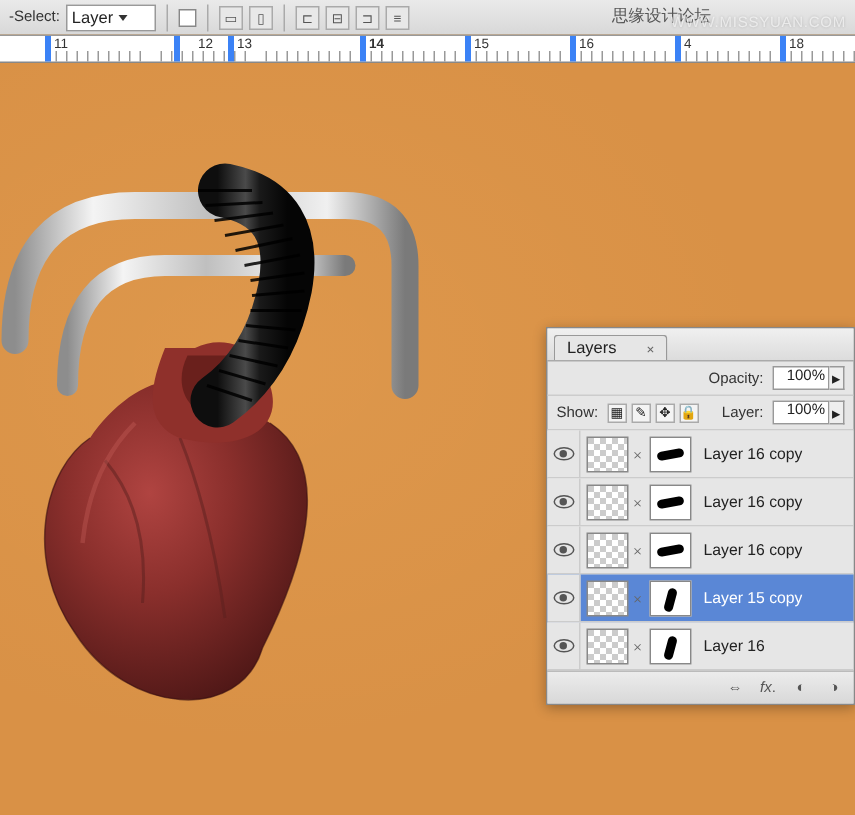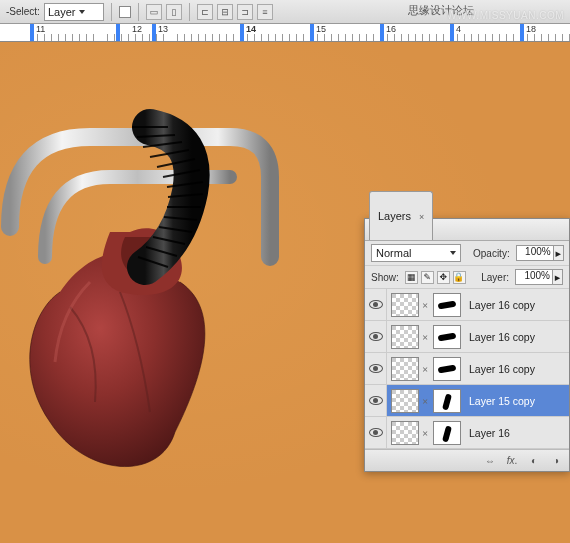--- a/index.html
+++ b/index.html
@@ -132,25 +132,25 @@
     background: linear-gradient(#f0f0f0,#dcdcdc);
     border-bottom: 1px solid #aaa;
     display: flex;
     align-items: flex-end;
   }
   .panel-tab {
     background: #e6e6e6;
     border: 1px solid #999;
     border-bottom: none;
     border-radius: 3px 3px 0 0;
-    padding: 18px 8px;
+    padding: 2px 8px;
     margin-left: 4px;
     display: flex;
     align-items: flex-end;
-    gap: 8px;
+    gap: 20px;
   }
   .close-x {
     font-size: 9px;
     color: #666;
     cursor: pointer;
   }
   .panel-row {
     display: flex;
     align-items: center;
     padding: 3px 6px;
@@ -448,24 +448,20 @@
 </div>
 
 <div class="panel">
   <div class="panel-tabbar">
     <div class="panel-tab">
       <span>Layers</span>
       <span class="close-x">×</span>
     </div>
   </div>
   <div class="panel-row">
-    <div class="blend">
-      <span>Normal</span>
-      <span class="arrow" style="border-top:4px solid #333;border-left:3px solid transparent;border-right:3px solid transparent;width:0;height:0;"></span>
-    </div>
     <span style="flex:1"></span>
     <span class="label-s">Opacity:</span>
     <div class="pct-wrap">
       <span class="pct">100%</span>
       <span class="pct-arrow">▸</span>
     </div>
   </div>
   <div class="panel-row">
     <span class="label-s">Show:</span>
     <div class="lock-icons">

